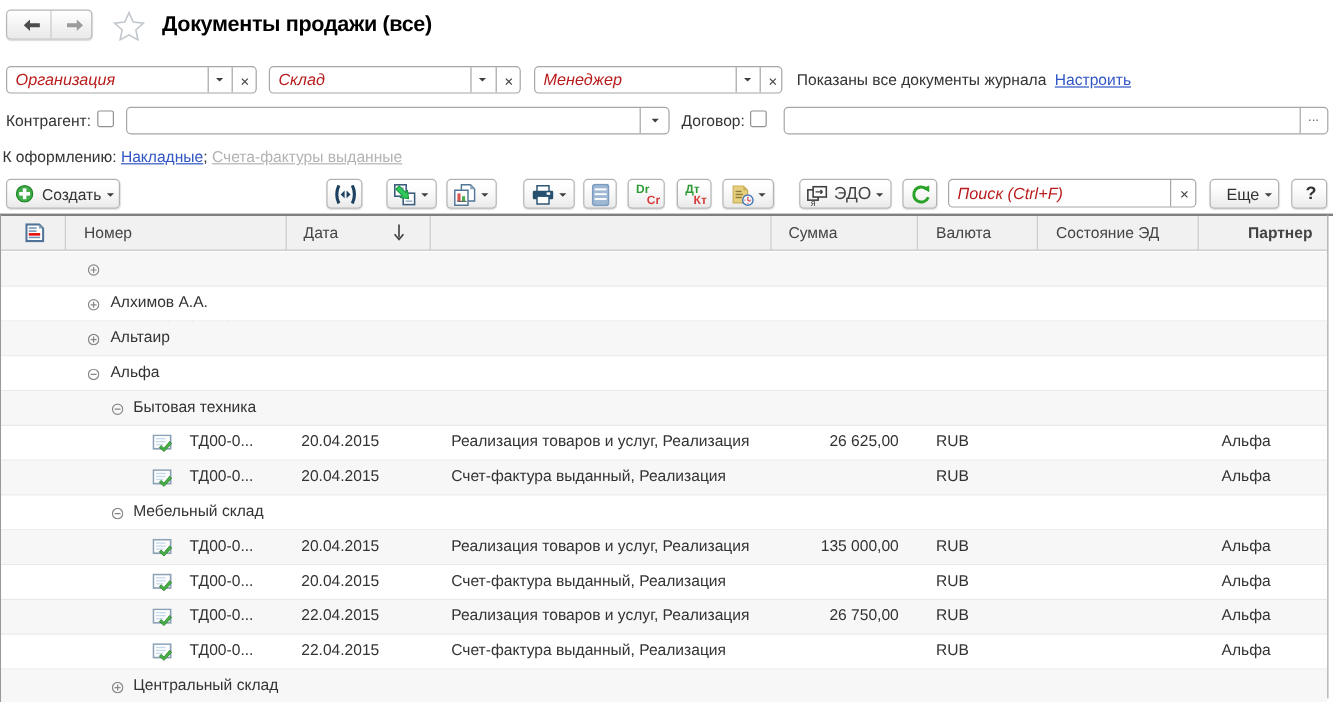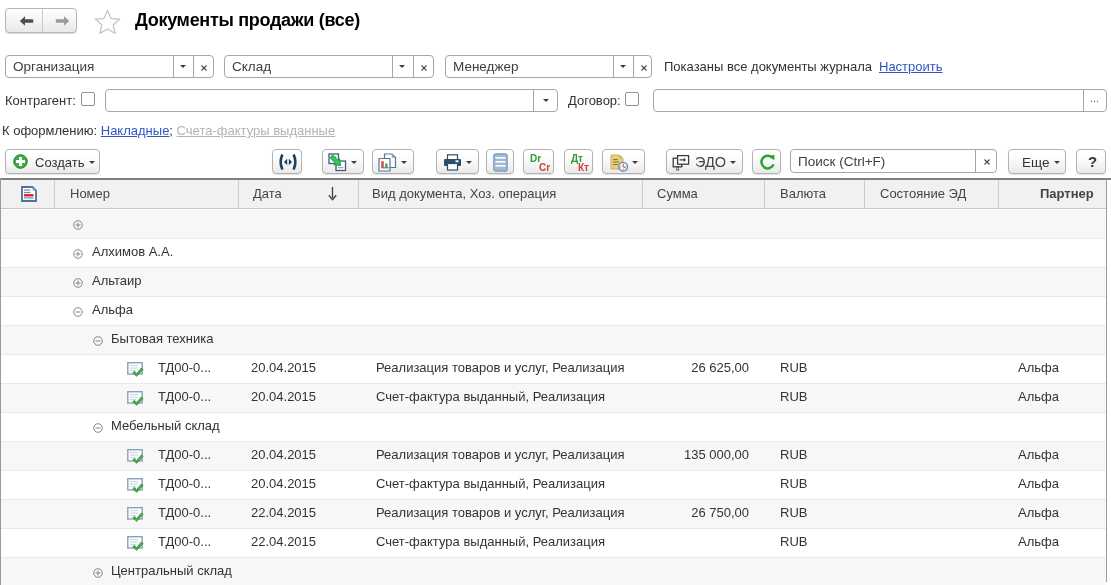--- a/index.html
+++ b/index.html
@@ -6,21 +6,21 @@
 html,body { width:1111px; height:585px; background:#fff; font-family:"Liberation Sans", sans-serif; overflow:hidden; }
 .abs { position:absolute; }
 .btn {
   position:absolute; height:25px; border:1px solid #b3b3b3; border-radius:4px;
   background:linear-gradient(#ffffff 20%, #f3f3f3 70%, #e9e9e9);
   box-shadow:0 1px 1px rgba(0,0,0,0.12);
 }
 .combo {
   position:absolute; height:23px; border:1px solid #a6a6a6; border-radius:4px; background:#fff;
 }
-.combo .ph { position:absolute; left:7px; top:3px; font-size:13.5px; color:#404040; }
+.combo .ph { position:absolute; left:7px; top:3px; font-size:13.5px; color:#b91c1c;font-style:italic; }
 .cell { position:absolute; top:0; bottom:0; border-left:1px solid #a6a6a6; }
 .darr { position:absolute; width:0; height:0; border-left:3px solid transparent; border-right:3px solid transparent; border-top:3.5px solid #3f3f3f; }
 .lbl { position:absolute; font-size:13px; color:#333; }
 .cb { position:absolute; width:14px; height:14px; border:1px solid #919191; border-radius:2px; background:#fff; }
 .hdrtxt { position:absolute; top:6px; font-size:13px; color:#444; }
 .rowtxt { position:absolute; top:5px; font-size:13px; color:#333; white-space:nowrap; }
 .exp { position:absolute; top:9px; width:11px; height:11px; }
 .exp svg, .dicon svg { display:block; }
 </style>
 </head>
@@ -222,21 +222,20 @@
   <div class="abs" style="left:641px;top:0;width:1px;height:29px;background:#cccccc;"></div>
   <div class="abs" style="left:763px;top:0;width:1px;height:29px;background:#cccccc;"></div>
   <div class="abs" style="left:863px;top:0;width:1px;height:29px;background:#cccccc;"></div>
   <div class="abs" style="left:997px;top:0;width:1px;height:29px;background:#cccccc;"></div>
   <span class="hdrtxt" style="left:69px;">Номер</span>
   <span class="hdrtxt" style="left:252px;">Дата</span>
   <svg class="abs" style="left:326px;top:6px;" width="11" height="15" viewBox="0 0 11 15">
         <path d="M5.5 1 L5.5 12" stroke="#444" stroke-width="1.4"></path>
         <path d="M1.8 9.2 L5.5 13.6 L9.2 9.2" fill="none" stroke="#444" stroke-width="1.4"></path>
       </svg>
-  <span class="hdrtxt" style="left:371px;">Вид документа, Хоз. операция</span>
   <span class="hdrtxt" style="left:656px;">Сумма</span>
   <span class="hdrtxt" style="left:779px;">Валюта</span>
   <span class="hdrtxt" style="left:879px;">Состояние ЭД</span>
   <span class="hdrtxt" style="left:1039px;font-weight:bold;">Партнер</span>
 </div>
 
 <div class="abs" style="left:1px;top:210px;width:1105px;height:29px;background:#f7f7f7;border-bottom:1px solid #e9e9e9;">
 <span class="exp" style="left:71.5px;top:9.5px;">
         <svg width="10" height="10" viewBox="0 0 10 10">
           <circle cx="5" cy="5" r="4.3" fill="none" stroke="#878787" stroke-width="1"></circle>

